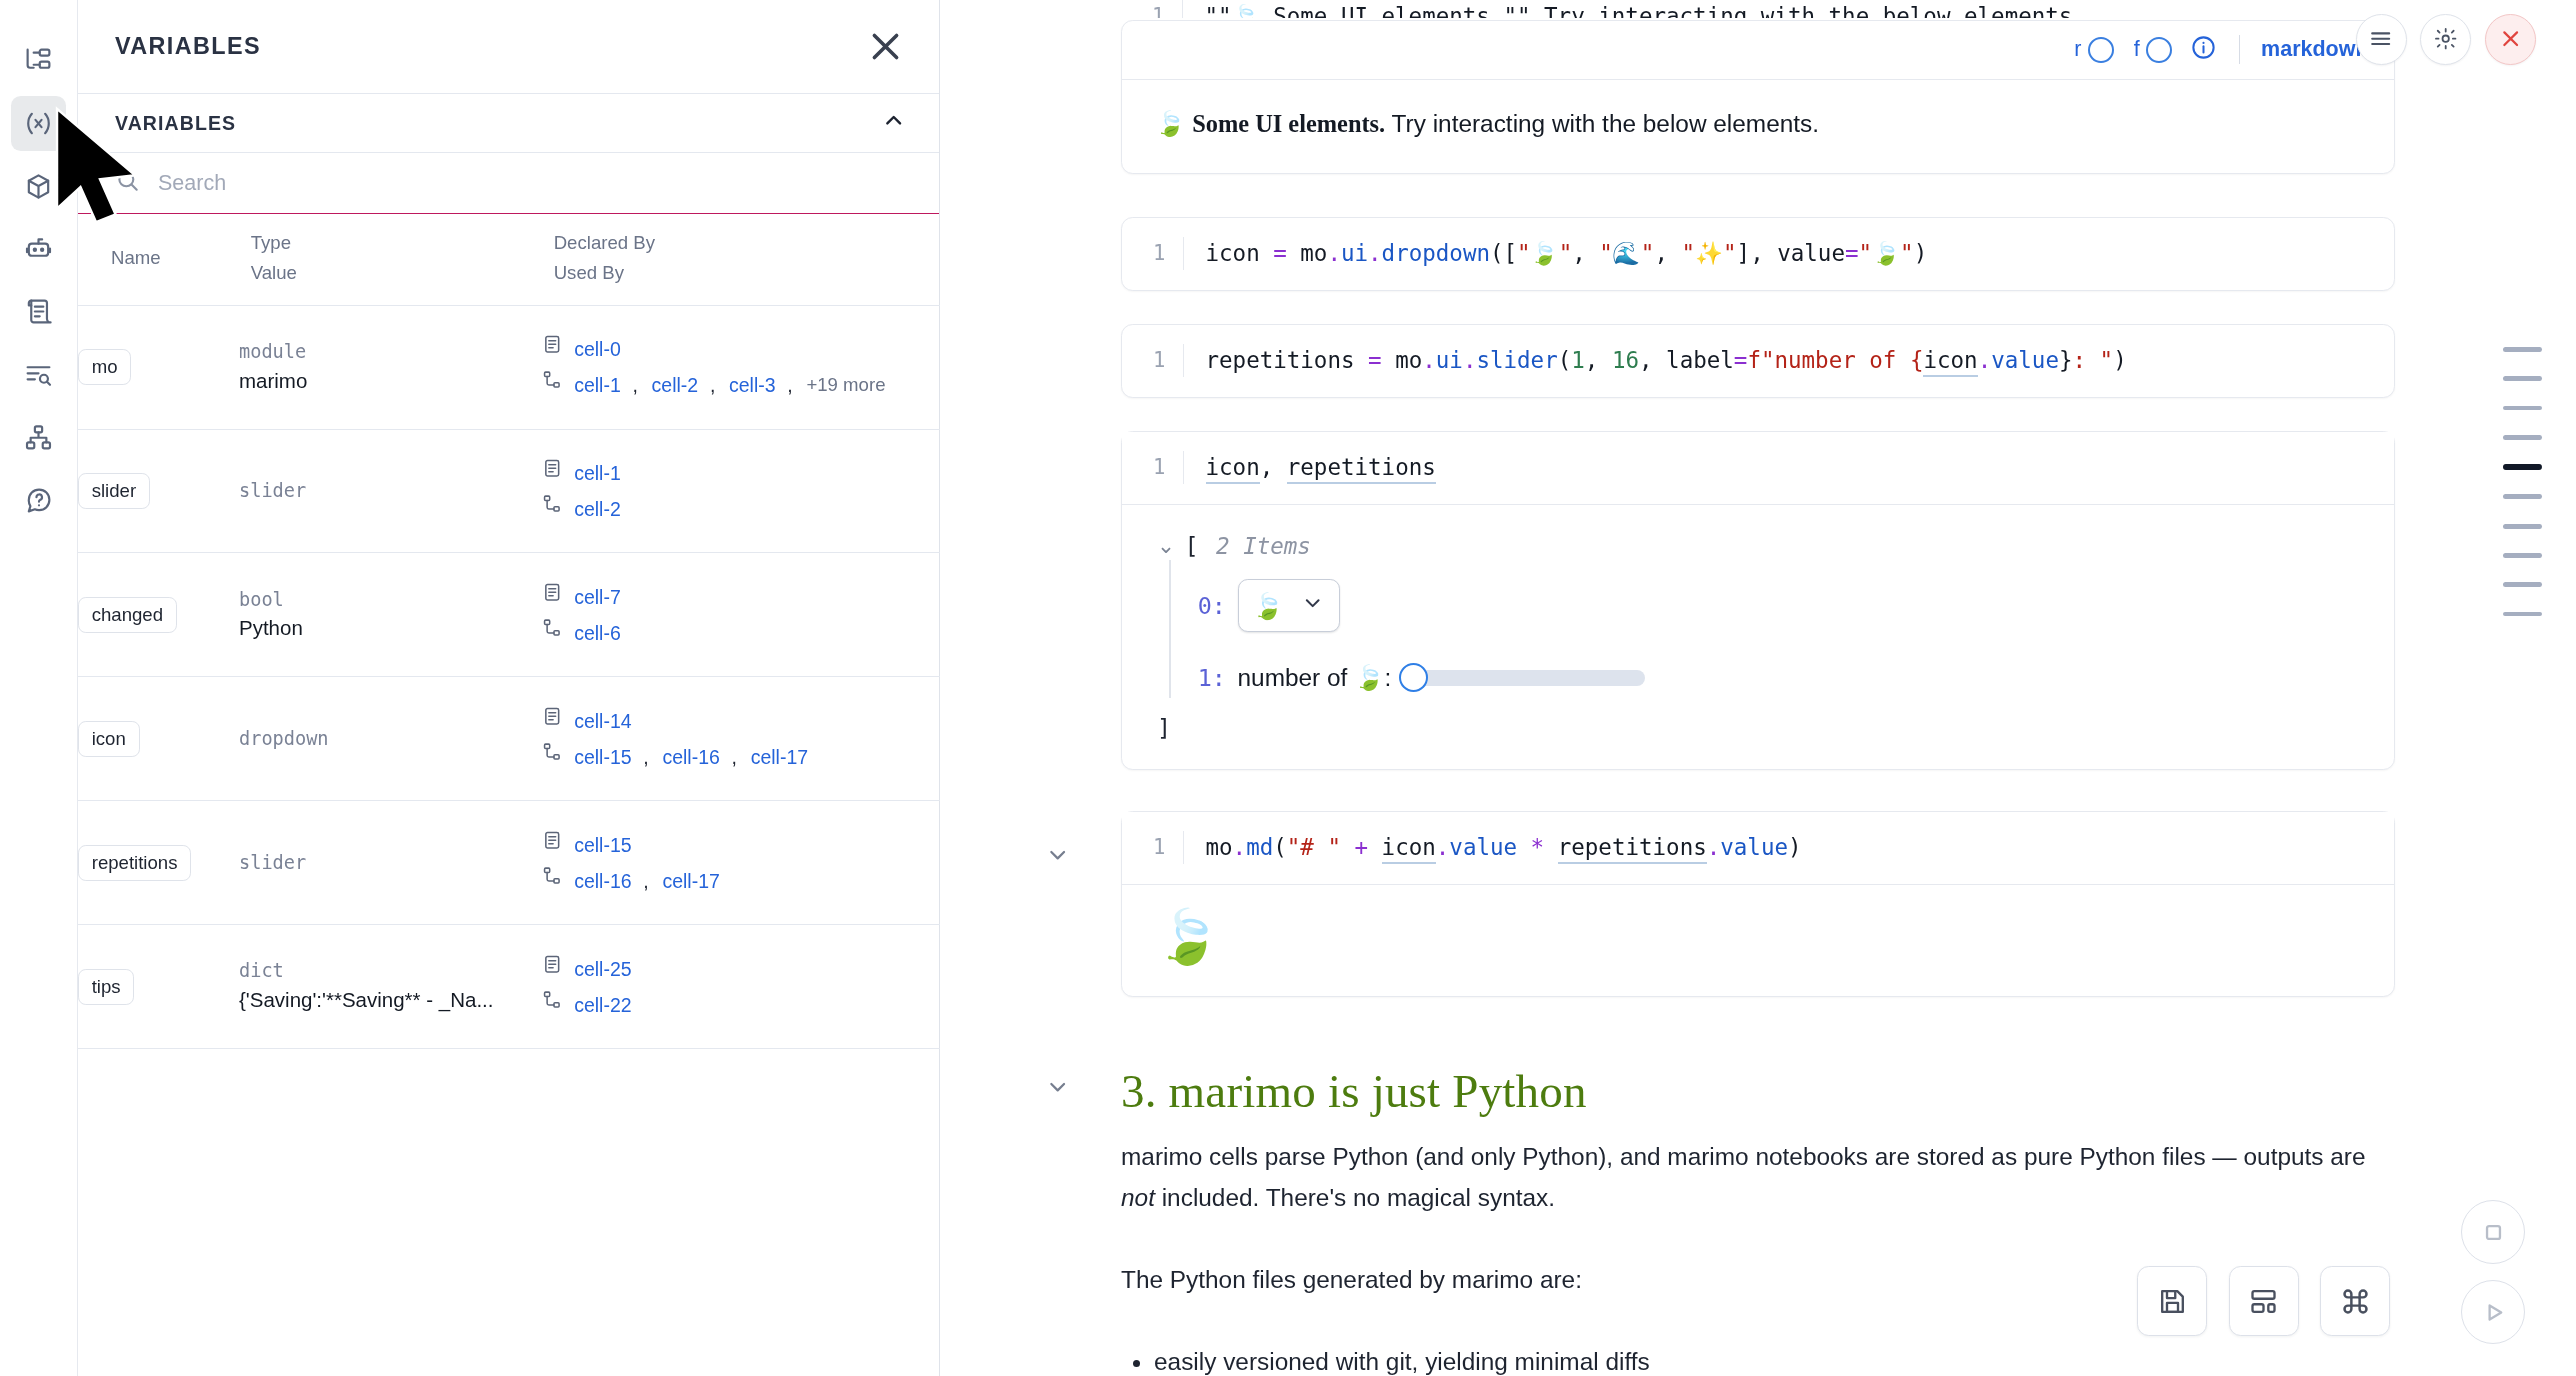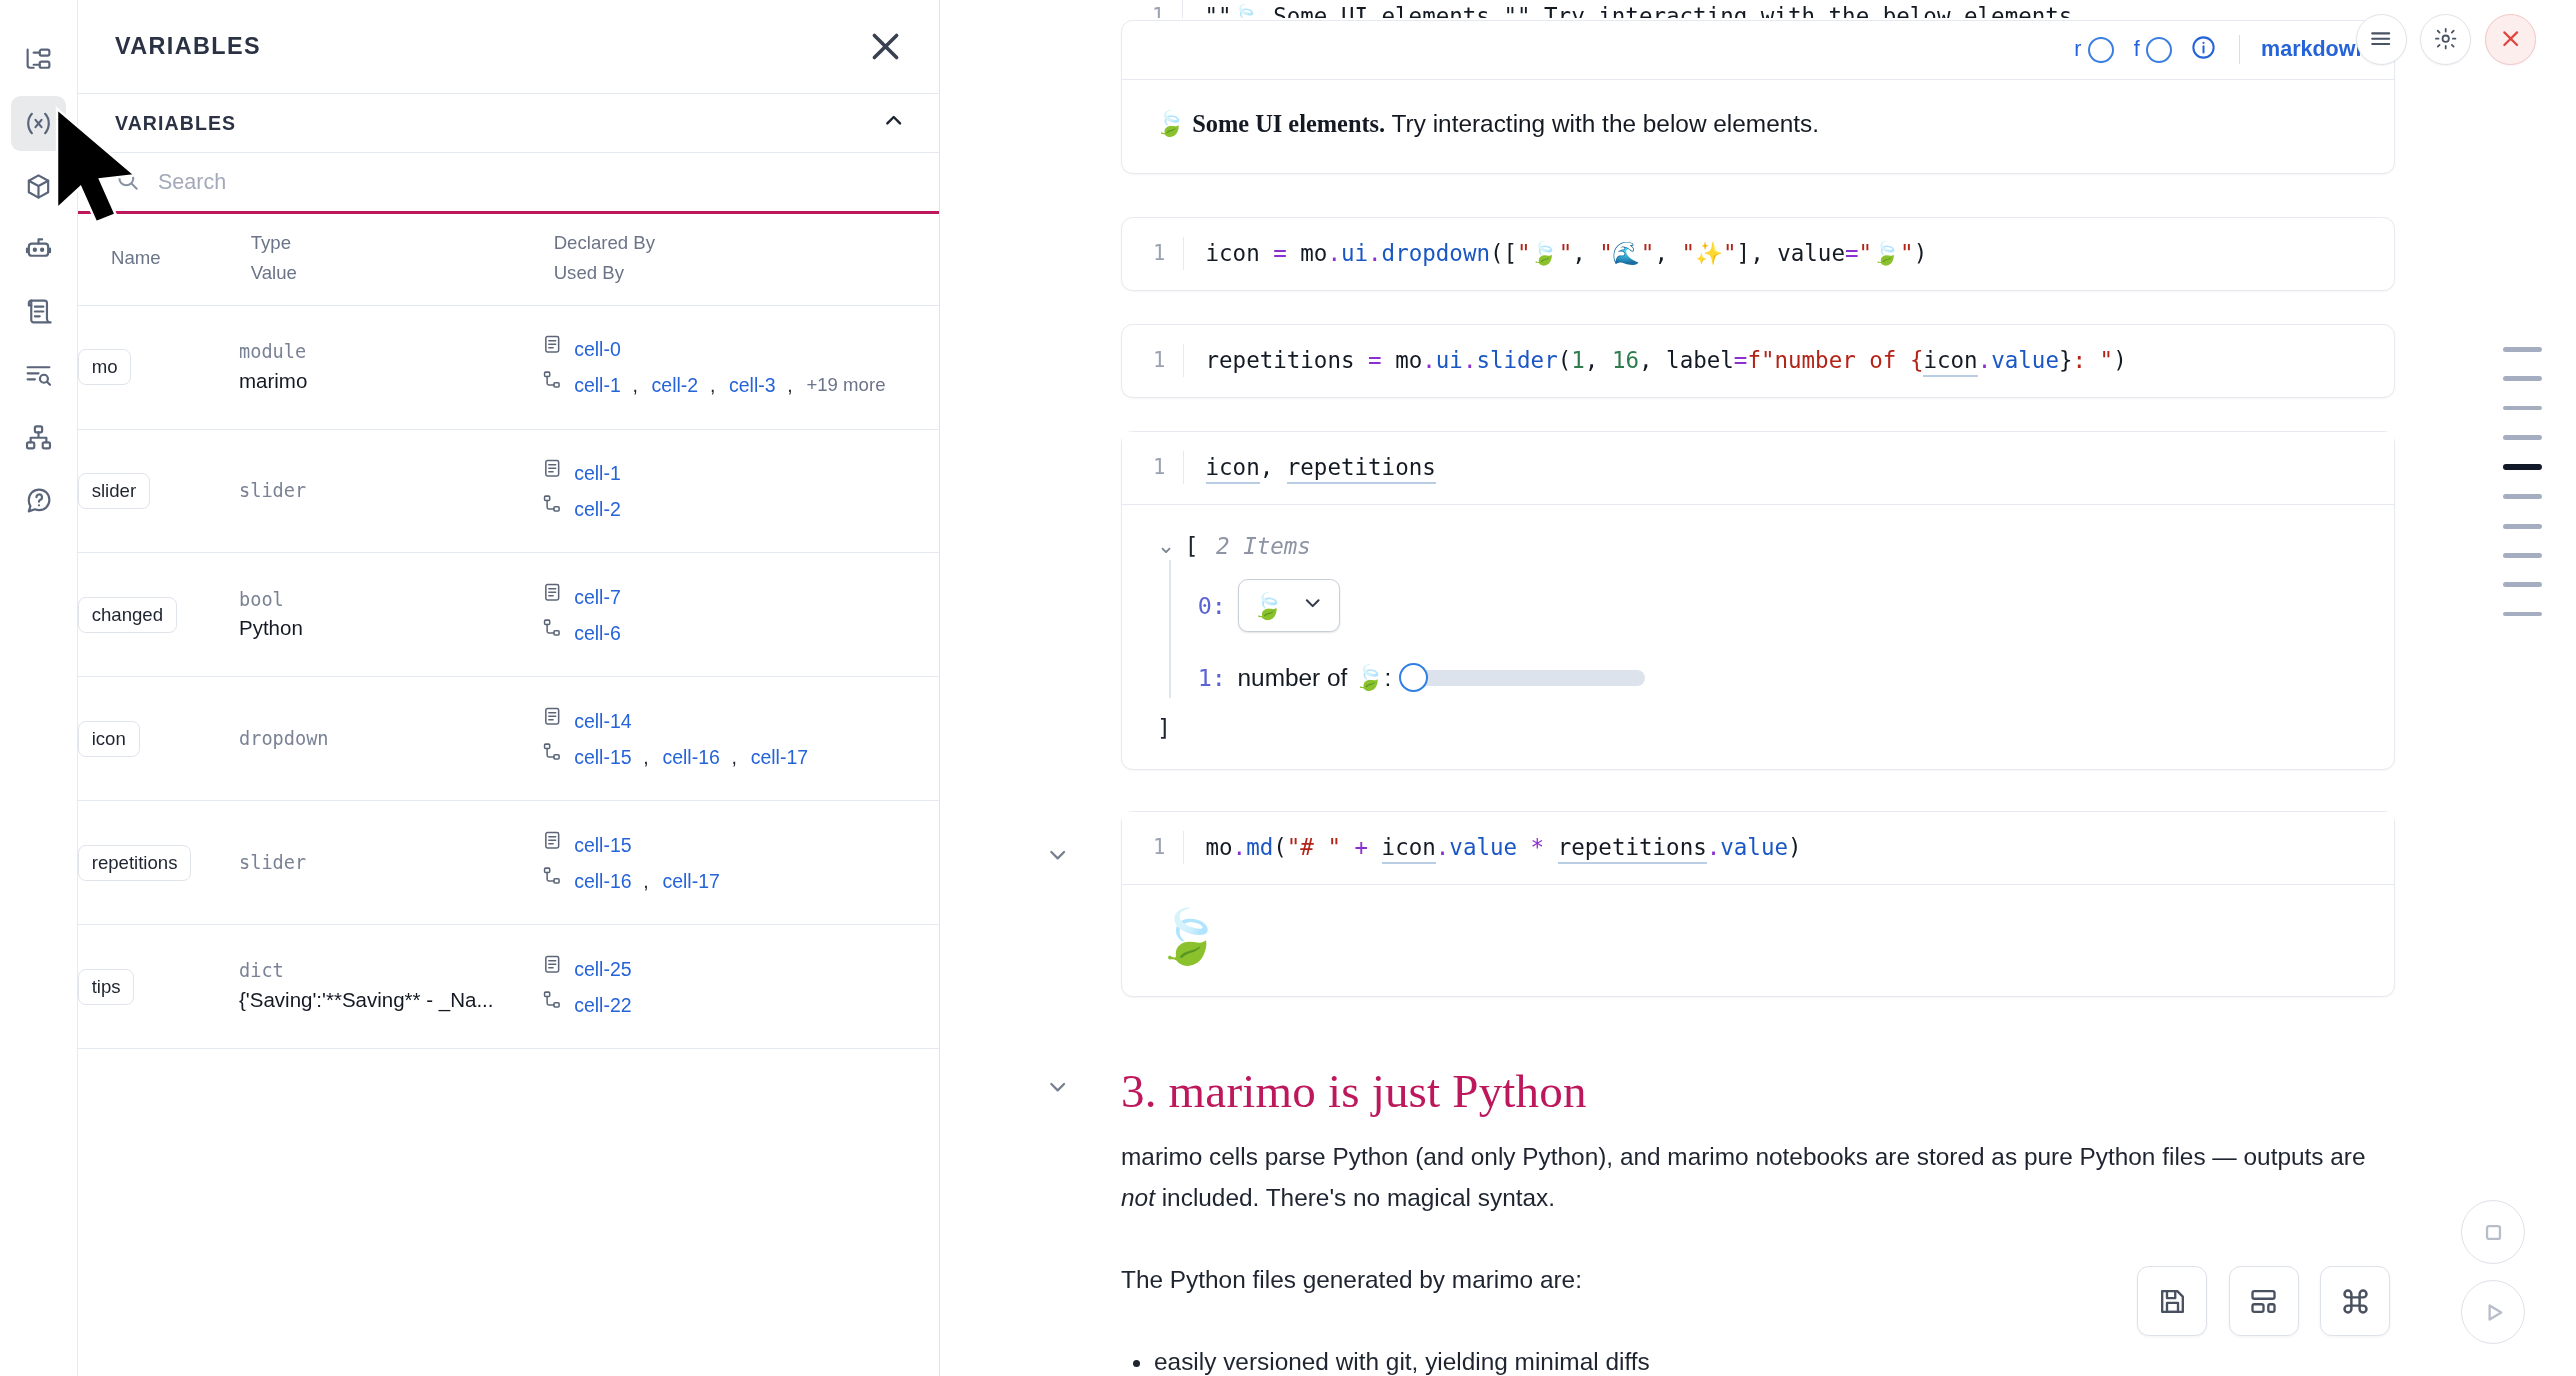--- a/index.html
+++ b/index.html
@@ -56,21 +56,21 @@
   .section-row .sec-ico { margin-right: 15.6px; color: #2c3purple; display:flex; }
   .section-row svg.sec { width: 22.5px; height: 22.5px; color: #313a4b; }
   .section-label {
     font-size: 19.5px; font-weight: 700; letter-spacing: 1.1px;
     color: #2a3243; flex: 1;
   }
   .chev { width: 25.4px; height: 25.4px; color: #1d2330; }
 
   .search-row {
     height: 61px; display: flex; align-items: center;
-    padding: 0 33px 0 37px; border-bottom: 3px solid #be185d; gap: 17.6px;
+    padding: 0 33px 0 37px; border-bottom: 1px solid #be185d; gap: 17.6px;
   }
   .search-row svg { width: 25.4px; height: 25.4px; color: #8b93a3; flex: 0 0 25.4px; }
   .search-input {
     border: 0; outline: 0; font-size: 21.5px; color: #1e2430;
     font-family: "Liberation Sans", sans-serif; width: 100%; background: transparent;
   }
   .search-input::placeholder { color: #a2a9b8; }
 
   table.vars { width: 100%; border-collapse: collapse; table-layout: fixed; }
   table.vars th, table.vars td {
@@ -205,21 +205,21 @@
     width: 29px; height: 29px; border-radius: 50%; border: 2.9px solid #2f7fe6;
     background: #fff; position: absolute; left: -3.9px; top: -6.8px;
   }
   .closebrk { font-family: "DejaVu Sans Mono", monospace; font-size: 23.4px; color: #1e2430; padding-top: 15.6px; }
   .leafout { padding: 25.4px 33px 33px 33px; font-size: 53px; line-height: 1; }
 
   
   .mdsec { position: relative; width: 1274px; margin: 0 auto; padding-top: 9.8px; }
   .mdsec h2 {
     font-family: "Liberation Serif", serif; font-weight: 400; font-size: 47px;
-    color: #be185d; letter-spacing: 0.2px;
+    color: #4d7c0f; letter-spacing: 0.2px;
   }
   .mdsec p { font-size: 24.4px; line-height: 1.68; color: #1e2430; }
   .mdsec ul { margin-left: 33px; }
   .mdsec li { font-size: 24.4px; line-height: 1.68; color: #1e2430; }
   .mdsec em { font-style: italic; }
 
   
   .minimap {
     position: absolute; right: 25.4px; top: 347px; width: 57px;
     display: flex; flex-direction: column; gap: 24.4px; align-items: center;

